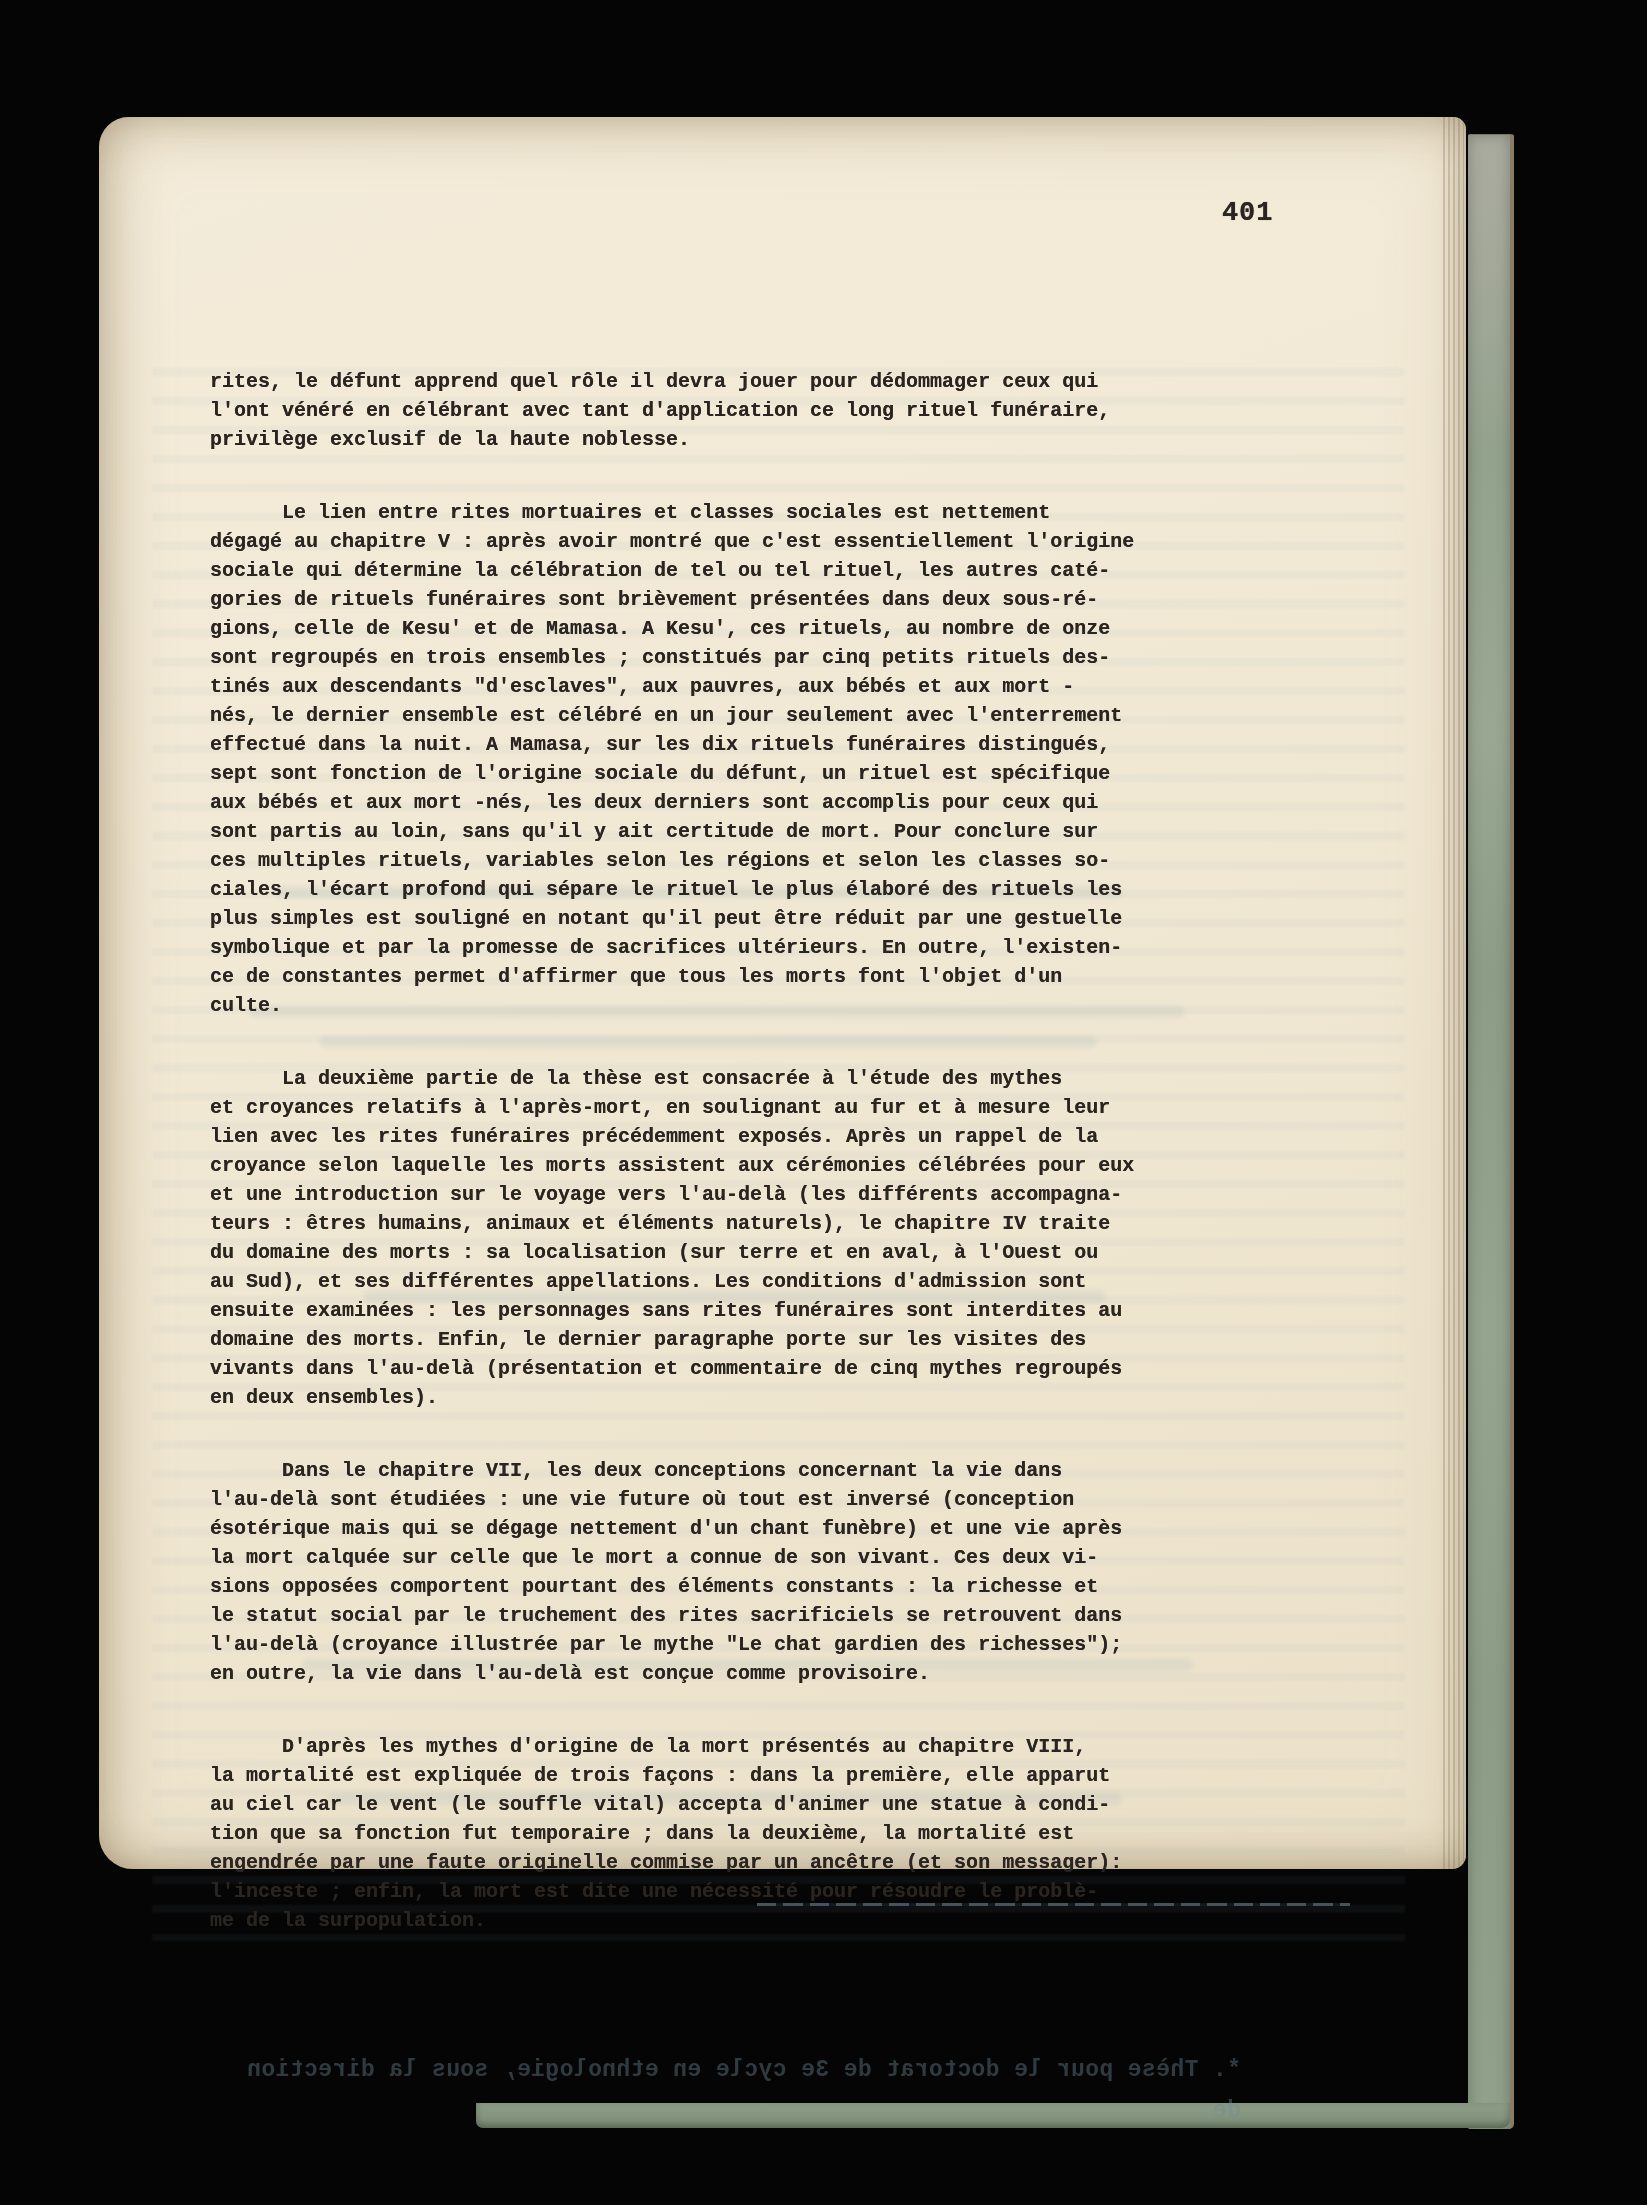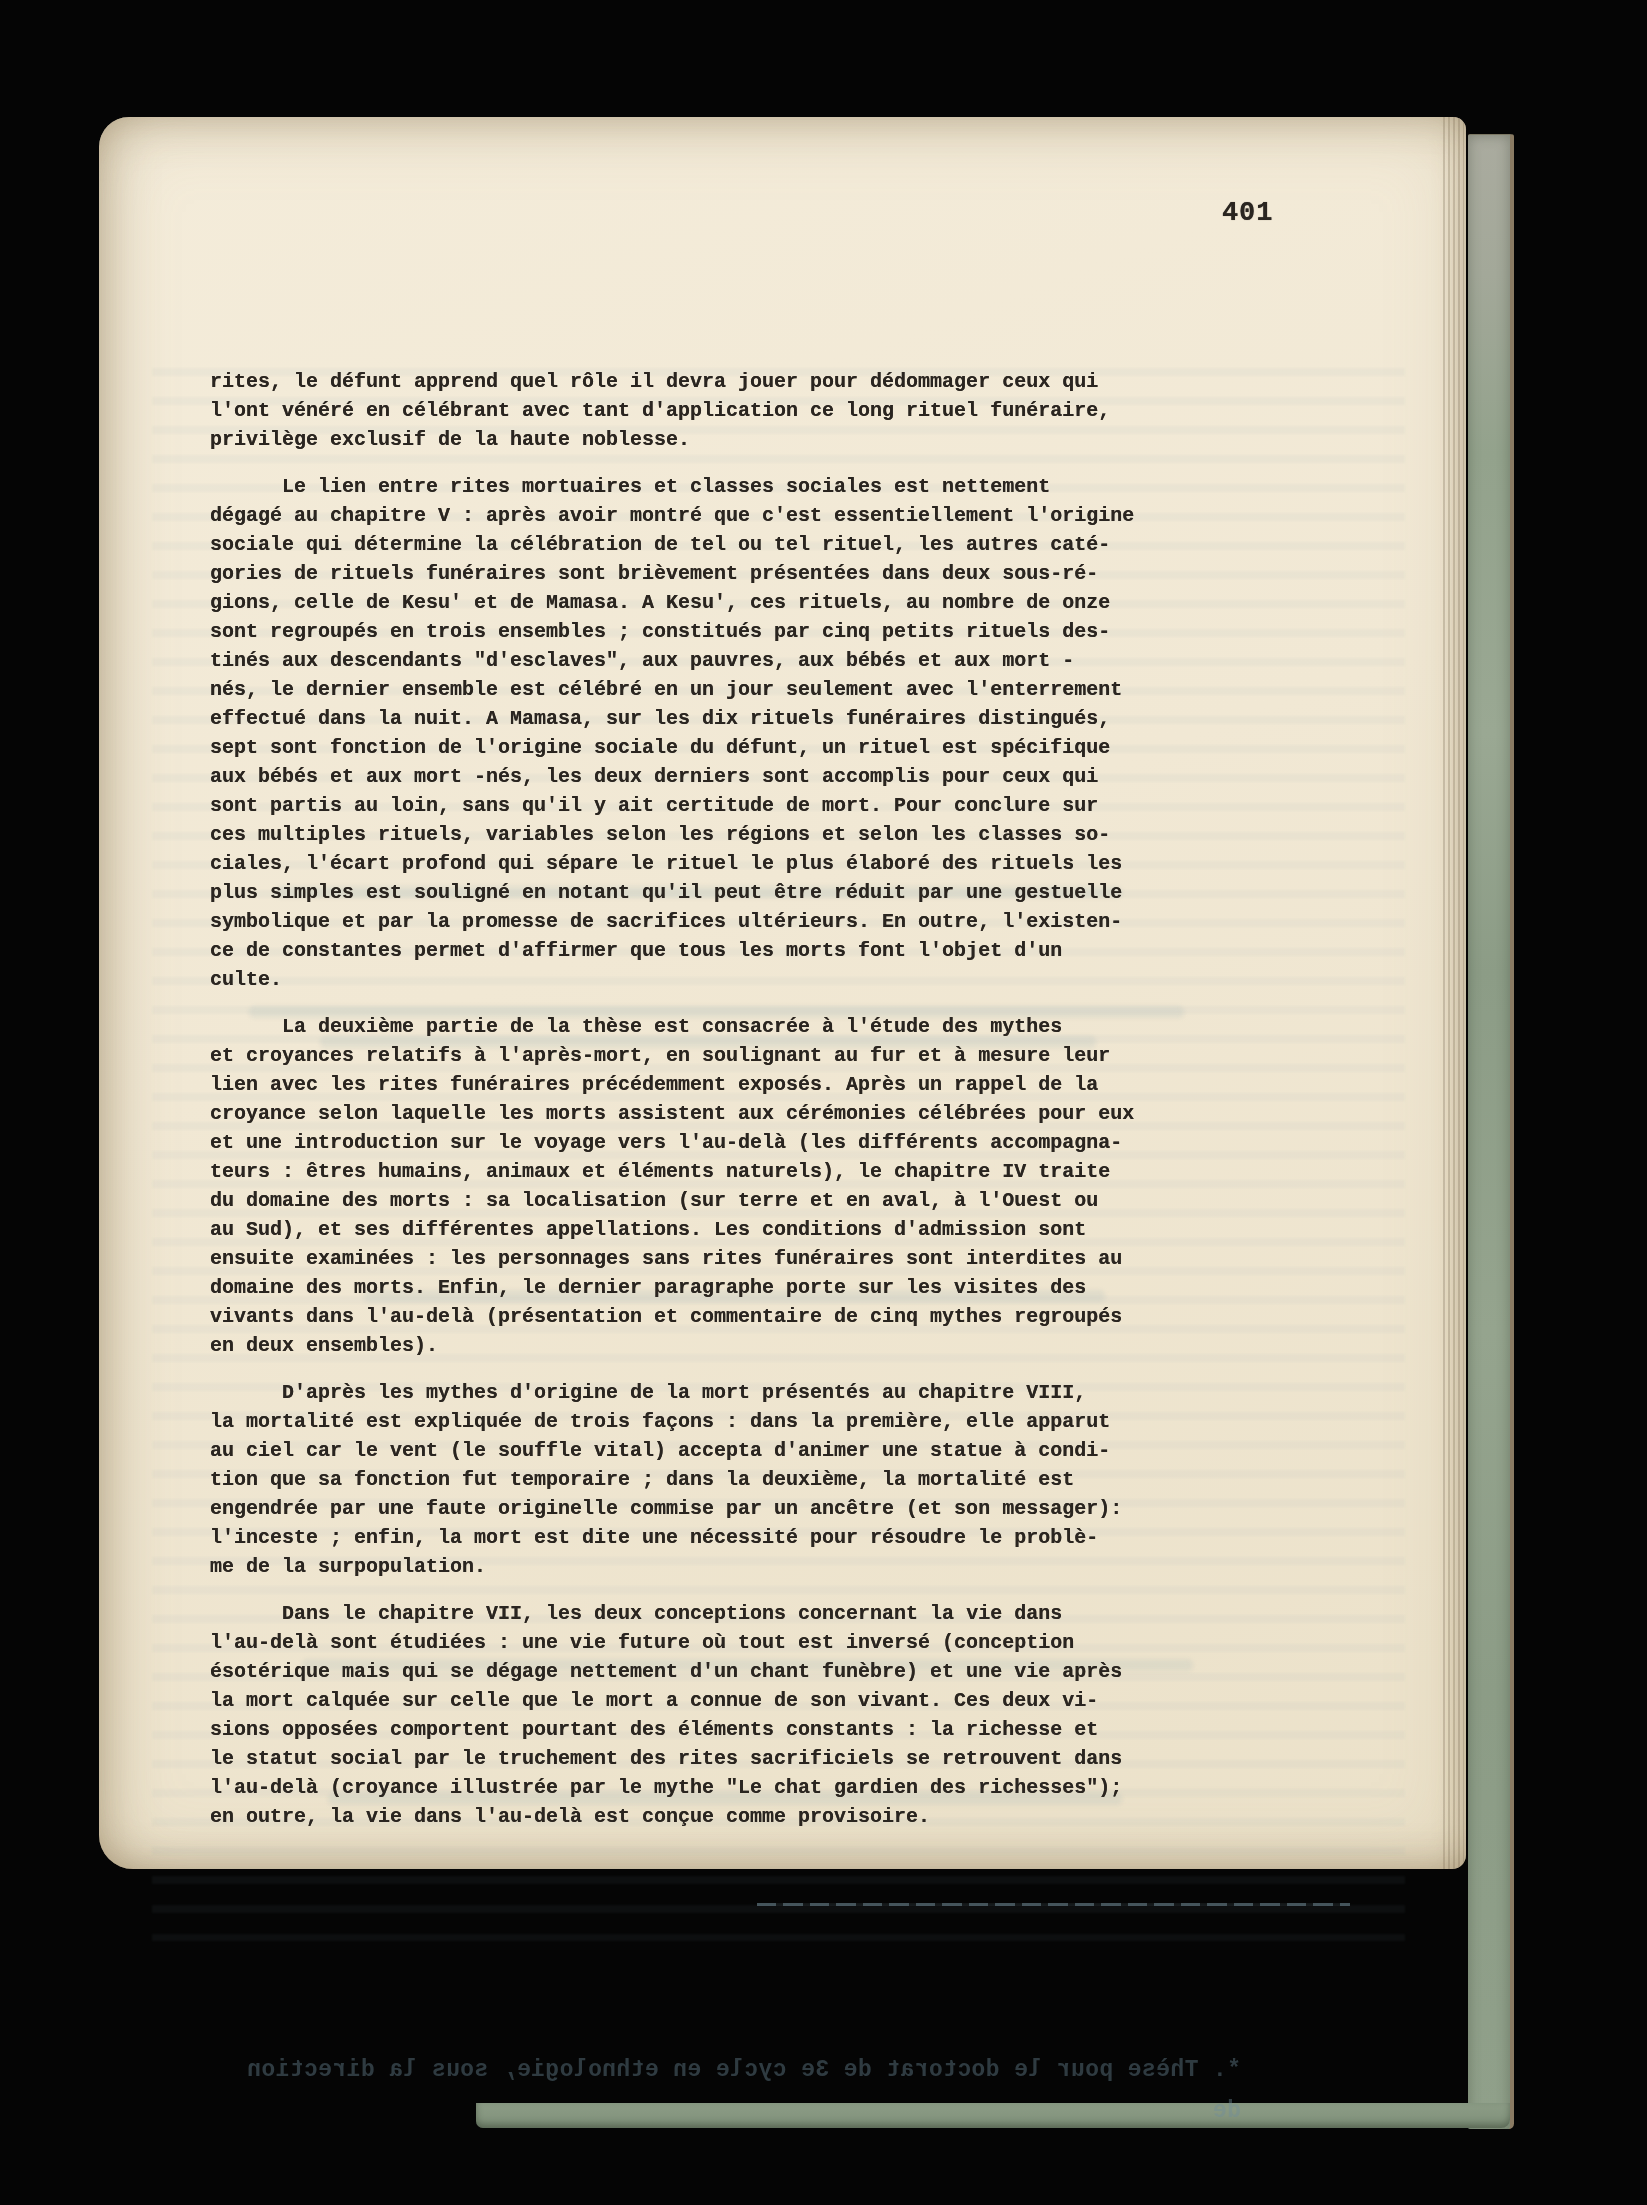--- a/index.html
+++ b/index.html
@@ -84,21 +84,21 @@
 
   .body-text{
     position:absolute;left:111px;top:250px;width:1182px;
     font-size:20px;line-height:29px;font-weight:bold;
     color:var(--ink);
     text-shadow:0 0 0.6px rgba(42,37,32,.8);
   }
   .body-text p{
     margin:0;white-space:pre-wrap;
   }
-  .body-text p + p{margin-top:18px;}
+  .body-text p + p{margin-top:44px;}
 
   
   .bleed-rule{
     position:absolute;left:658px;top:1786px;width:593px;height:2.6px;
     background:repeating-linear-gradient(90deg,
       rgba(120,148,160,.55) 0 19.4px, rgba(120,148,160,.12) 19.4px 26.5px);
     filter:blur(0.4px);
   }
   .bleed-note{
     position:absolute;left:132px;top:1851px;width:1010px;
@@ -159,35 +159,35 @@
 lien avec les rites funéraires précédemment exposés. Après un rappel de la
 croyance selon laquelle les morts assistent aux cérémonies célébrées pour eux
 et une introduction sur le voyage vers l'au-delà (les différents accompagna-
 teurs : êtres humains, animaux et éléments naturels), le chapitre IV traite
 du domaine des morts : sa localisation (sur terre et en aval, à l'Ouest ou
 au Sud), et ses différentes appellations. Les conditions d'admission sont
 ensuite examinées : les personnages sans rites funéraires sont interdites au
 domaine des morts. Enfin, le dernier paragraphe porte sur les visites des
 vivants dans l'au-delà (présentation et commentaire de cinq mythes regroupés
 en deux ensembles).</p>
-      <p>      D'après les mythes d'origine de la mort présentés au chapitre VIII,
-la mortalité est expliquée de trois façons : dans la première, elle apparut
-au ciel car le vent (le souffle vital) accepta d'animer une statue à condi-
-tion que sa fonction fut temporaire ; dans la deuxième, la mortalité est
-engendrée par une faute originelle commise par un ancêtre (et son messager):
-l'inceste ; enfin, la mort est dite une nécessité pour résoudre le problè-
-me de la surpopulation.</p>
       <p>      Dans le chapitre VII, les deux conceptions concernant la vie dans
 l'au-delà sont étudiées : une vie future où tout est inversé (conception
 ésotérique mais qui se dégage nettement d'un chant funèbre) et une vie après
 la mort calquée sur celle que le mort a connue de son vivant. Ces deux vi-
 sions opposées comportent pourtant des éléments constants : la richesse et
 le statut social par le truchement des rites sacrificiels se retrouvent dans
 l'au-delà (croyance illustrée par le mythe "Le chat gardien des richesses");
 en outre, la vie dans l'au-delà est conçue comme provisoire.</p>
+      <p>      D'après les mythes d'origine de la mort présentés au chapitre VIII,
+la mortalité est expliquée de trois façons : dans la première, elle apparut
+au ciel car le vent (le souffle vital) accepta d'animer une statue à condi-
+tion que sa fonction fut temporaire ; dans la deuxième, la mortalité est
+engendrée par une faute originelle commise par un ancêtre (et son messager):
+l'inceste ; enfin, la mort est dite une nécessité pour résoudre le problè-
+me de la surpopulation.</p>
     </div>
 
     <div class="bleed-rule"></div>
 
     <div class="bleed-note">
       <div>*. Thèse pour le doctorat de 3e cycle en ethnologie, sous la direction de</div>
       
     </div>
 
   </div>

